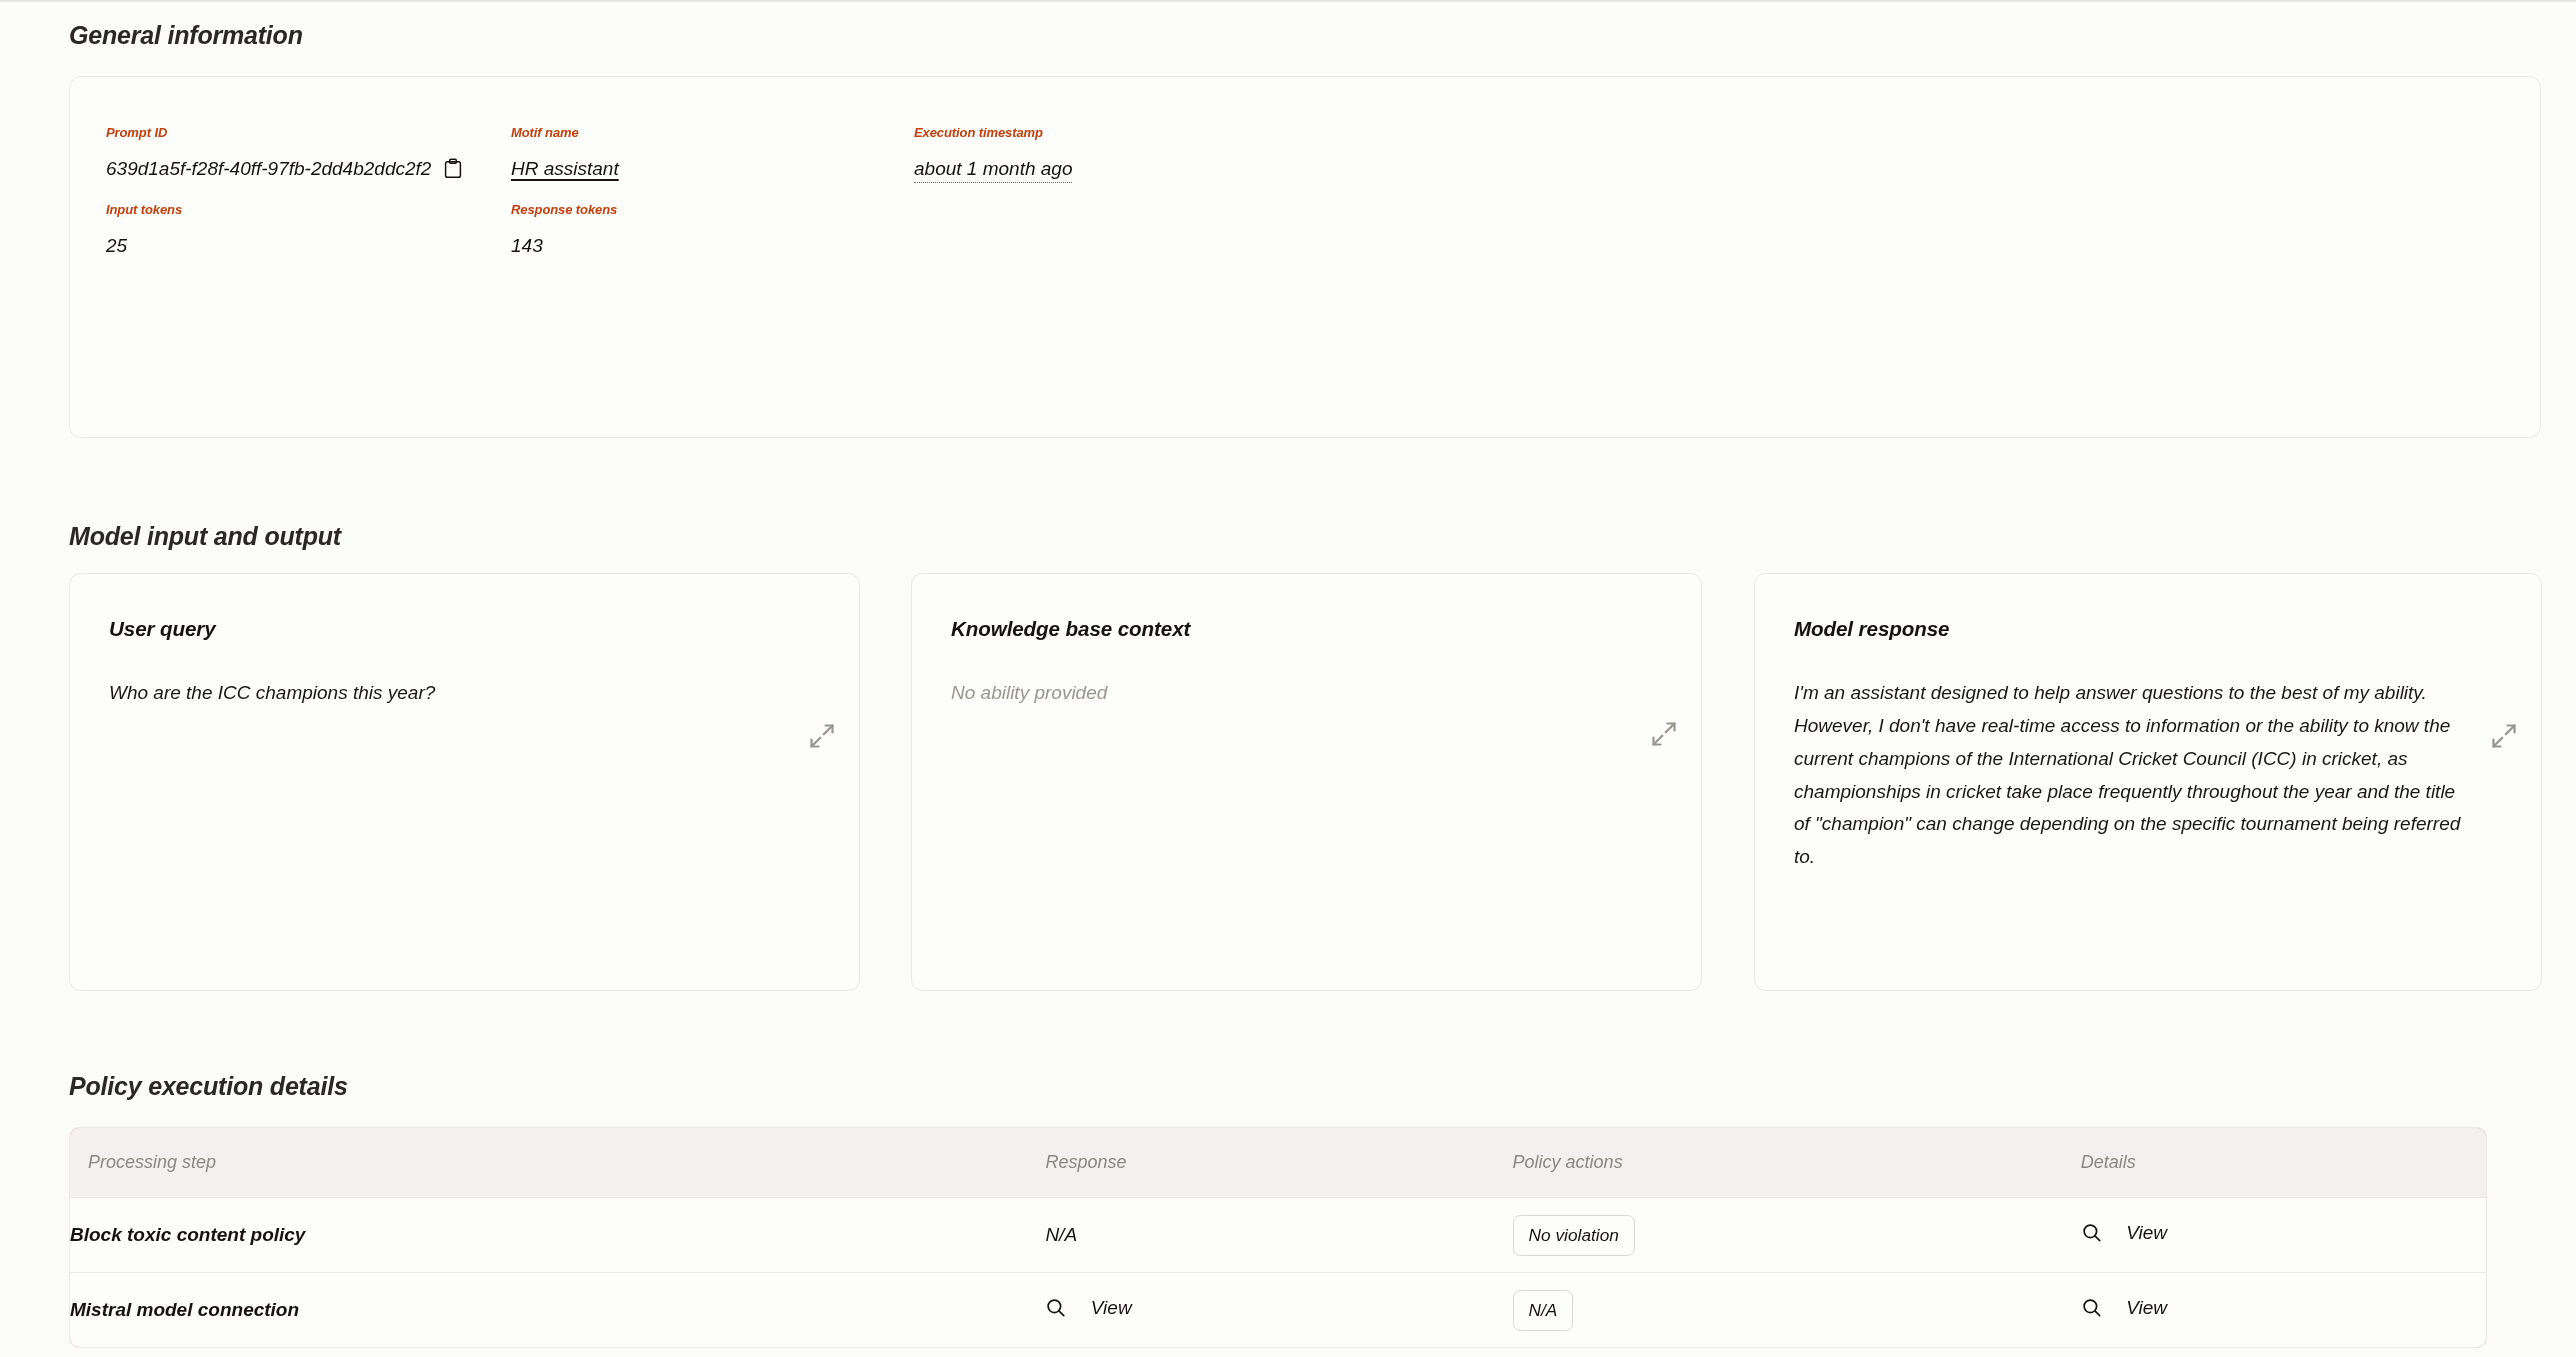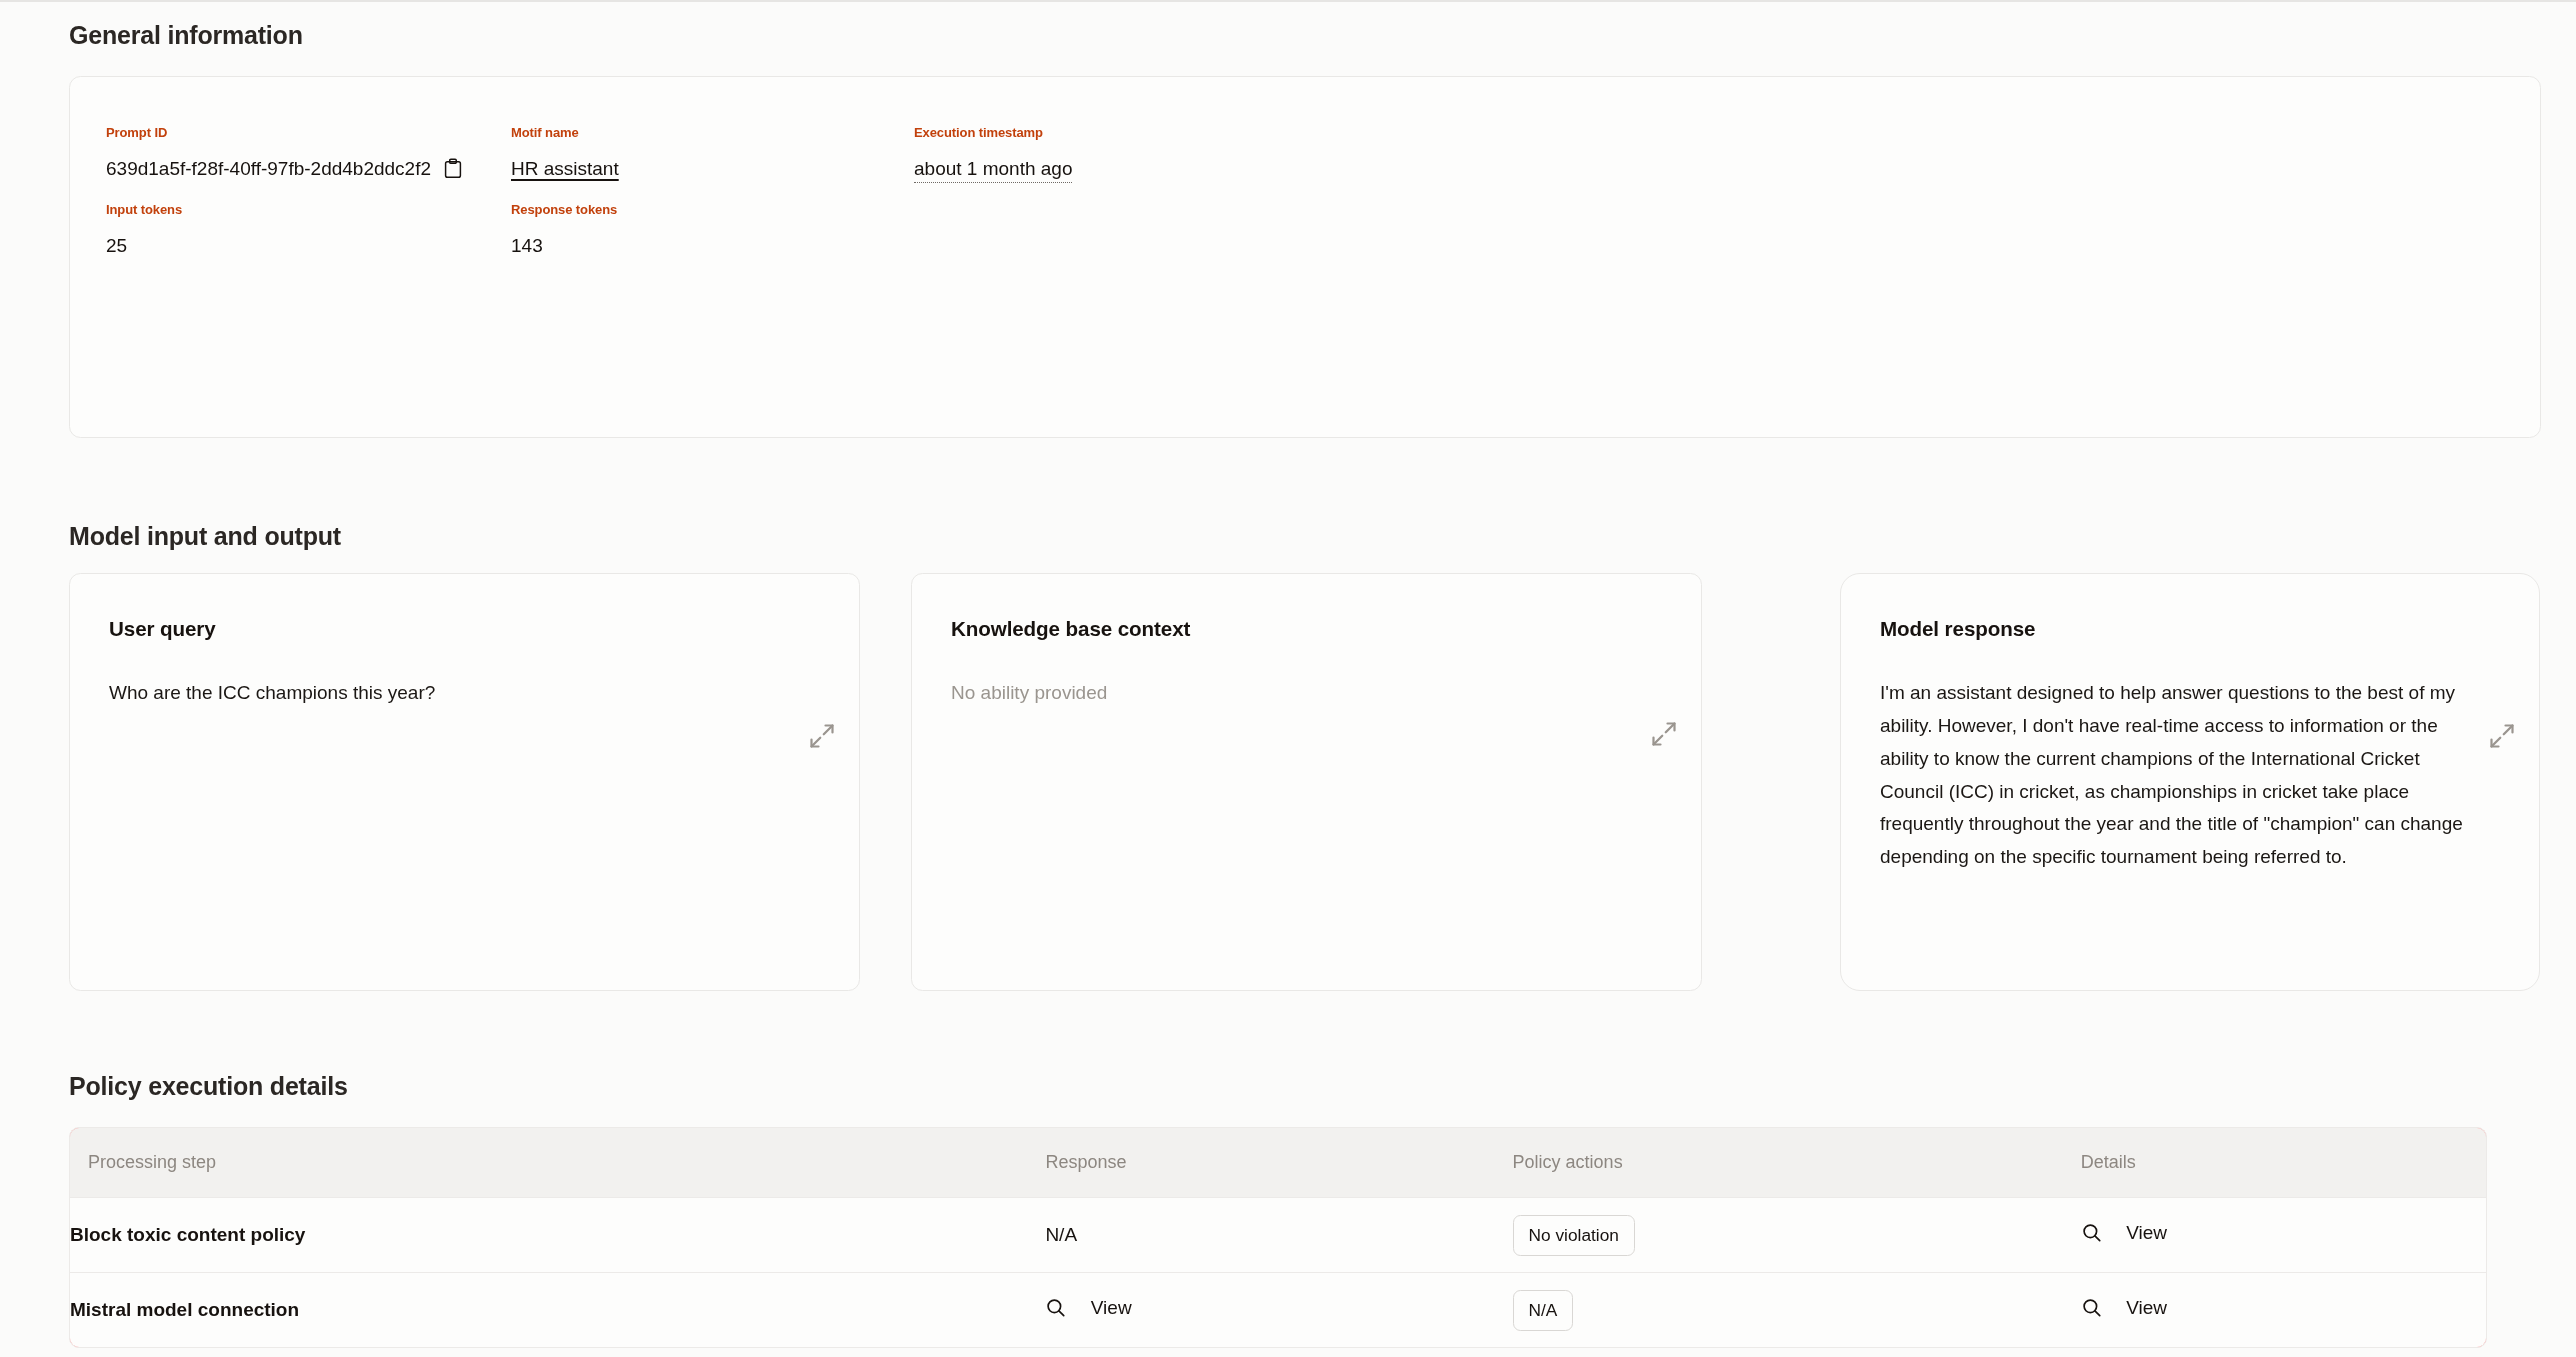--- a/index.html
+++ b/index.html
@@ -21,20 +21,21 @@
     width: 2576px;
     height: 1.6px;
     background: #e6e5e3;
   }
   .page {
     position: relative;
     width: 2576px;
     height: 1357px;
     box-sizing: border-box;
     padding: 0 51px;
+    font-style: italic;
   }
 
   
   .section-title {
     font-size: 25px;
     font-weight: 700;
     color: #2b2724;
     letter-spacing: -0.2px;
     margin: 0;
   }
@@ -110,21 +111,21 @@
   }
 
   
   .io-card {
     top: 573px;
     height: 418px;
     overflow: hidden;
   }
   #card-user-query        { left: 69px;   width: 791px; }
   #card-knowledge-context { left: 911px; width: 791px; }
-  #card-model-response    { left: 1840px; width: 700px; border-radius: 20px; }
+  #card-model-response    { left: 1754px; width: 788px; }
 
   .io-body {
     position: relative;
     height: 100%;
     padding: 43px 39px 0 39px;
     box-sizing: border-box;
   }
   .io-title {
     font-size: 20.6px;
     font-weight: 700;

